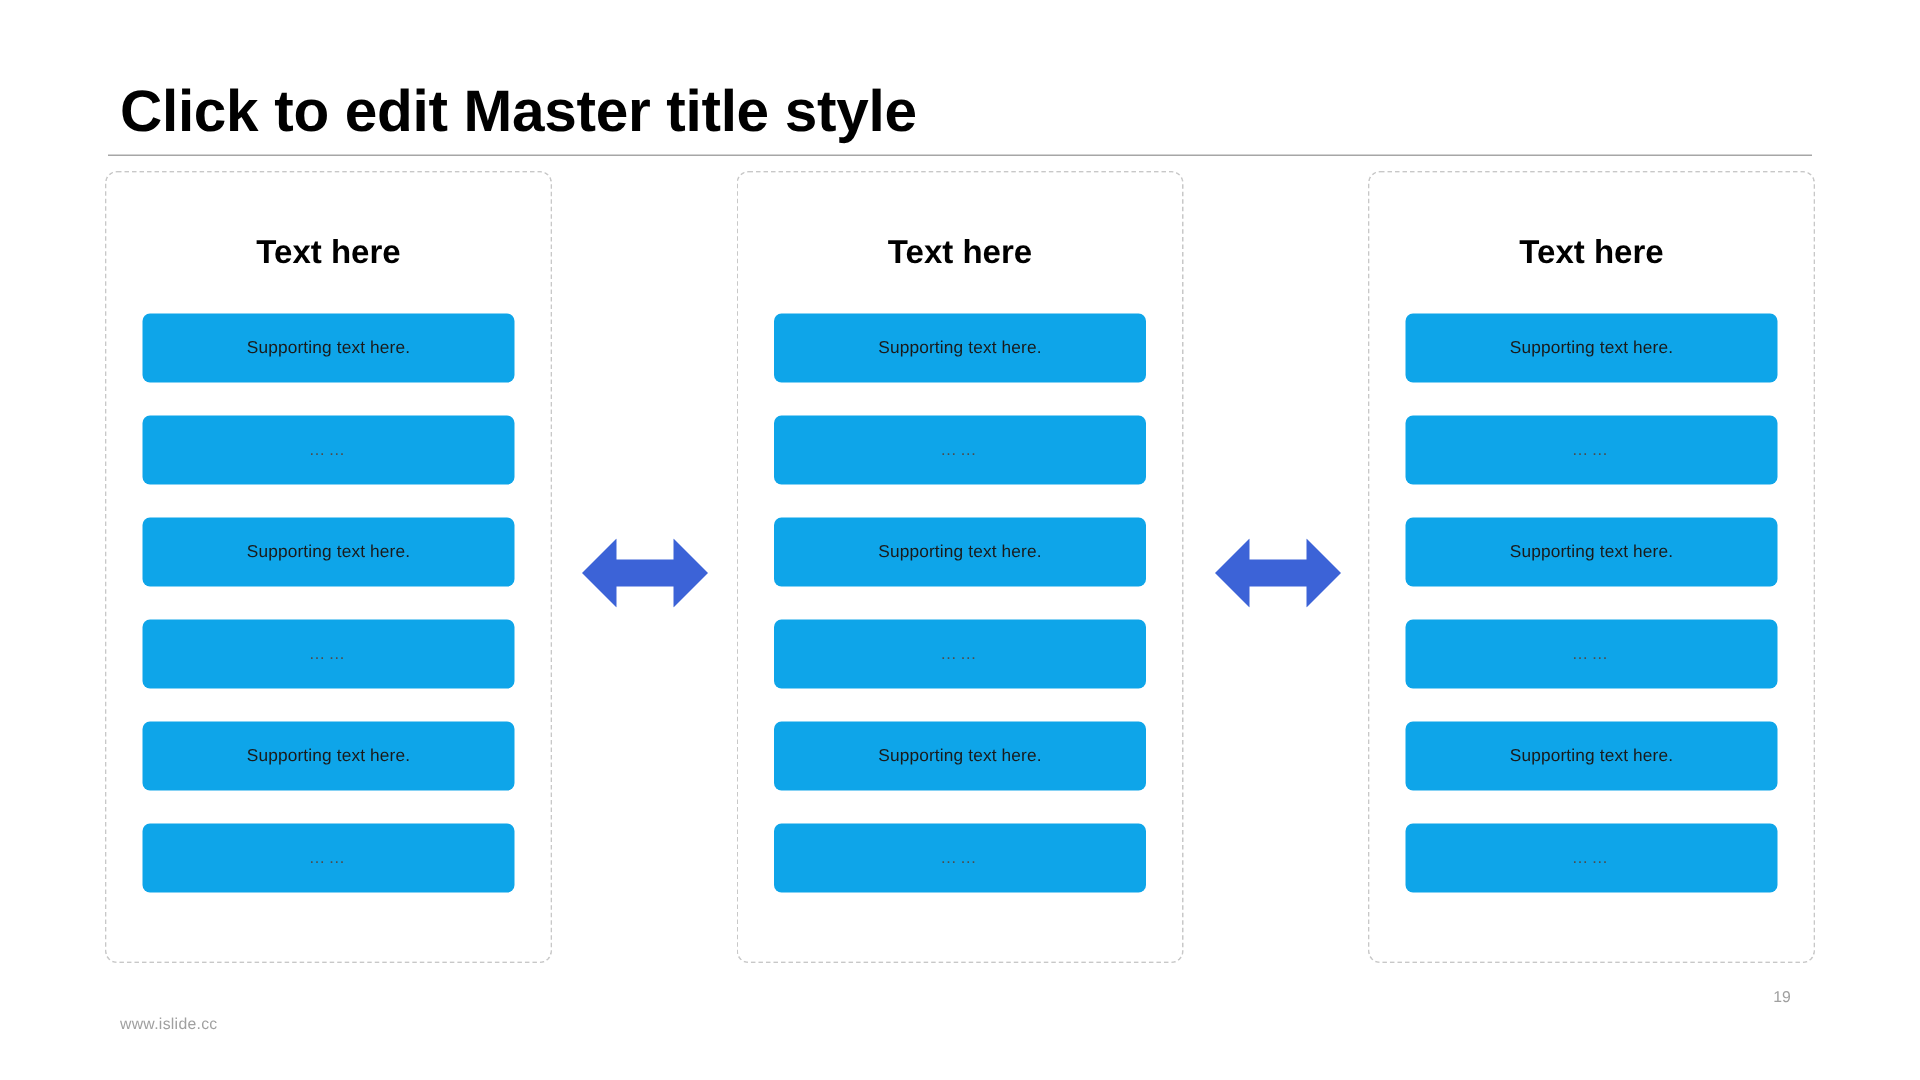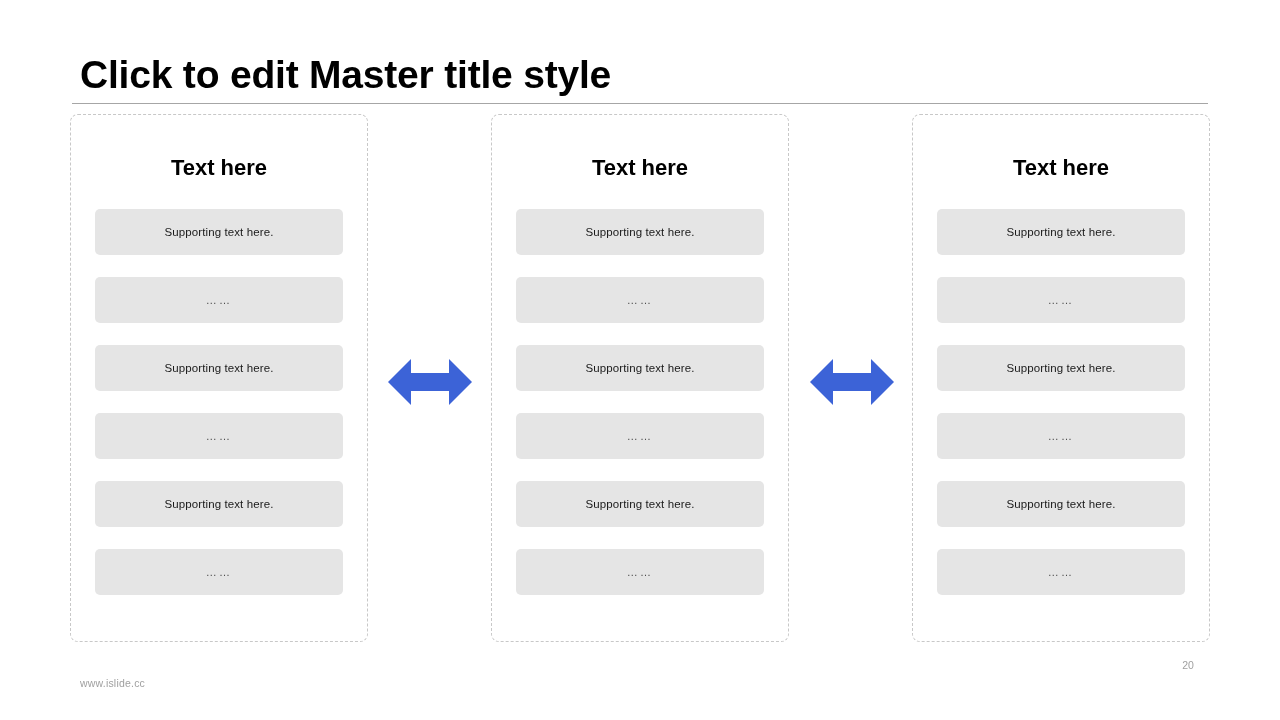--- a/index.html
+++ b/index.html
@@ -77,21 +77,21 @@
 
   .boxes {
     margin-top: 28px;
     display: flex;
     flex-direction: column;
     gap: 22px;
   }
 
   .item-box {
     height: 46px;
-    background: #e5e5e5;
+    background: #0ea5e9;
     border-radius: 5px;
     display: flex;
     align-items: center;
     justify-content: center;
     font-size: 11.5px;
     color: #1a1a1a;
     line-height: 14px;
     text-align: center;
     letter-spacing: 0.1px;
   }
@@ -191,15 +191,15 @@
   </div>
 
   <div class="arrow arrow-2">
     <svg viewBox="0 0 84 46" xmlns="http://www.w3.org/2000/svg" aria-hidden="true">
       <polygon points="0,23 23,0 23,14 61,14 61,0 84,23 61,46 61,32 23,32 23,46" fill="#3c63d7"></polygon>
     </svg>
   </div>
 
   <div class="footer-site">www.islide.cc</div>
 
-  <div class="footer-page">20</div>
+  <div class="footer-page">19</div>
 
 </div>
 
 </body></html>

